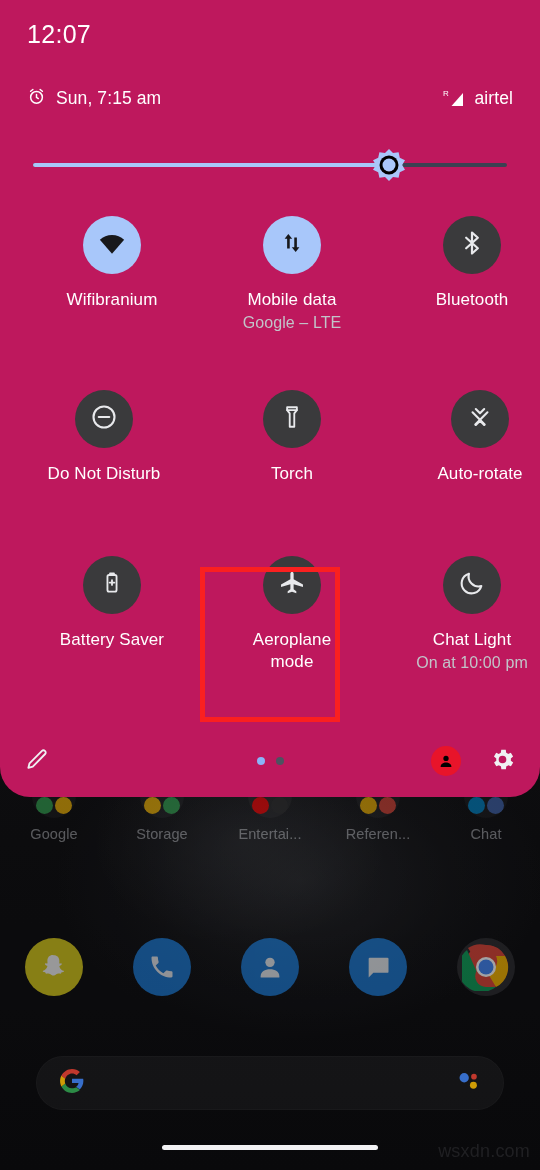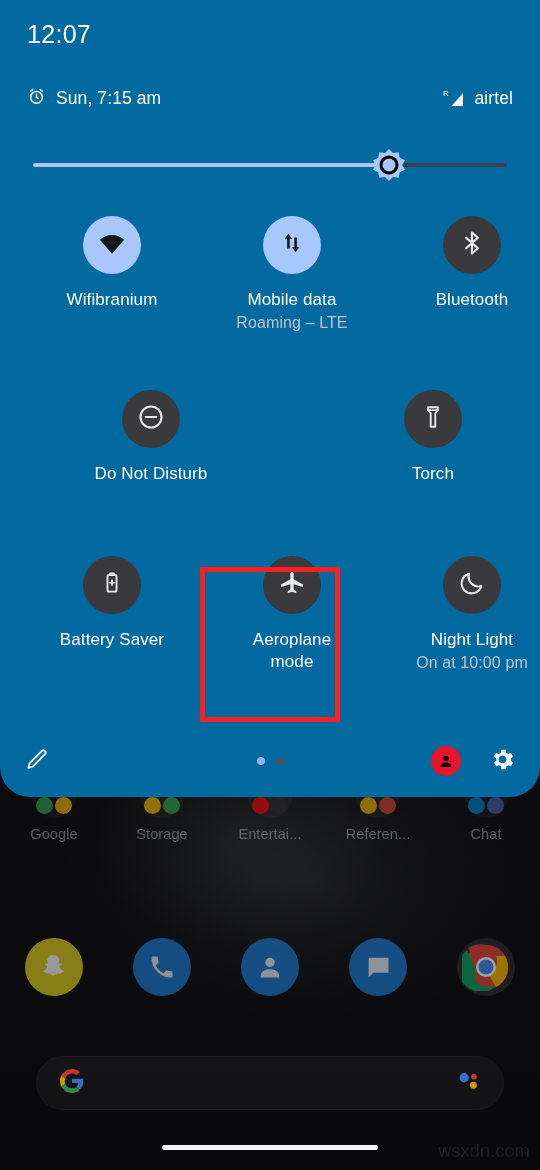--- a/index.html
+++ b/index.html
@@ -56,21 +56,21 @@
     width:216px; height:5px; border-radius:3px; background:#f2f2f4;
   }
   .watermark {
     position:absolute; right:10px; bottom:8px;
     font-size:18px; color:rgba(150,152,158,0.16); letter-spacing:0.2px;
   }
 
   
   #qs {
     position:absolute; top:0; left:0; width:540px; height:797px;
-    background:#0369a1;
+    background:#be185d;
     border-bottom-left-radius:30px; border-bottom-right-radius:30px;
     overflow:hidden;
   }
 
   .statusclock { position:absolute; top:20px; left:27px; font-size:25px; color:#fff; letter-spacing:0.3px; }
 
   .statusrow {
     position:absolute; top:83px; left:27px; right:27px; height:30px;
     display:flex; align-items:center; justify-content:space-between;
   }
@@ -302,21 +302,21 @@
         <div class="tile">
           <div class="t-icon on">
             <span>
               <svg width="26" height="26" viewBox="0 0 24 24" fill="#17181b">
                 <path d="M8.6 3.6 5.2 8h2.3v9h2.4V8h2.3z"></path>
                 <path d="M15.4 20.4 18.8 16h-2.3V7h-2.4v9h-2.3z"></path>
               </svg>
             </span>
           </div>
           <div class="t-label">Mobile data</div>
-          <div class="t-sub">Roaming – LTE</div>
+          <div class="t-sub">Google – LTE</div>
         </div>
         <div class="tile">
           <div class="t-icon">
             <span>
               <svg width="28" height="28" viewBox="0 0 24 24" fill="none" stroke="#e8e9ec" stroke-width="1.9" stroke-linejoin="round" stroke-linecap="round">
                 <path d="M7 7.5 17 16.5 12 21V3l5 4.5L7 16.5"></path>
               </svg>
             </span>
           </div>
           <div class="t-label">Bluetooth</div>
@@ -338,20 +338,33 @@
         <div class="tile">
           <div class="t-icon">
             <span>
               <svg width="26" height="26" viewBox="0 0 24 24" fill="none" stroke="#e8e9ec" stroke-width="1.7" stroke-linejoin="round">
                 <path d="M7.5 3h9v2.6l-2.4 3.1v12.3H9.9V8.7L7.5 5.6z"></path>
                 <path d="M7.5 5.6h9" stroke-linecap="round"></path>
               </svg>
             </span>
           </div>
           <div class="t-label">Torch</div>
+        </div>
+        <div class="tile">
+          <div class="t-icon">
+            <span>
+              <svg width="28" height="28" viewBox="0 0 24 24" fill="none" stroke="#e8e9ec" stroke-width="1.8" stroke-linecap="round" stroke-linejoin="round">
+                <path d="M8.4 5.2 12 8.8 15.6 5.2"></path>
+                <path d="M15.6 18.8 12 15.2 8.4 18.8"></path>
+                <path d="M5.6 8 16 18.4"></path>
+                <path d="M18.4 8 8 18.4"></path>
+              </svg>
+            </span>
+          </div>
+          <div class="t-label">Auto-rotate</div>
         </div>
       </div>
 
       <div class="trow row3">
         <div class="tile">
           <div class="t-icon">
             <span>
               <svg width="26" height="26" viewBox="0 0 24 24" fill="none" stroke="#e8e9ec" stroke-width="1.7" stroke-linejoin="round">
                 <rect x="7.8" y="4.6" width="8.4" height="15.4" rx="1.5"></rect>
                 <path d="M10.2 4.6V3.2h3.6v1.4" stroke-linecap="round"></path>
@@ -372,21 +385,21 @@
           <div class="t-label">Aeroplane mode</div>
         </div>
         <div class="tile">
           <div class="t-icon">
             <span>
               <svg width="28" height="28" viewBox="0 0 24 24" fill="none" stroke="#e8e9ec" stroke-width="1.8" stroke-linejoin="round">
                 <path d="M20 14.6A8.6 8.6 0 019.4 4 8.6 8.6 0 1020 14.6z"></path>
               </svg>
             </span>
           </div>
-          <div class="t-label">Night Light</div>
+          <div class="t-label">Chat Light</div>
           <div class="t-sub">On at 10:00 pm</div>
         </div>
       </div>
     </div>
 
     <div class="hilite" style="border-color: rgb(250, 32, 32);"></div>
 
     <div class="qs-footer">
       <div class="foot-left">
         <span>

